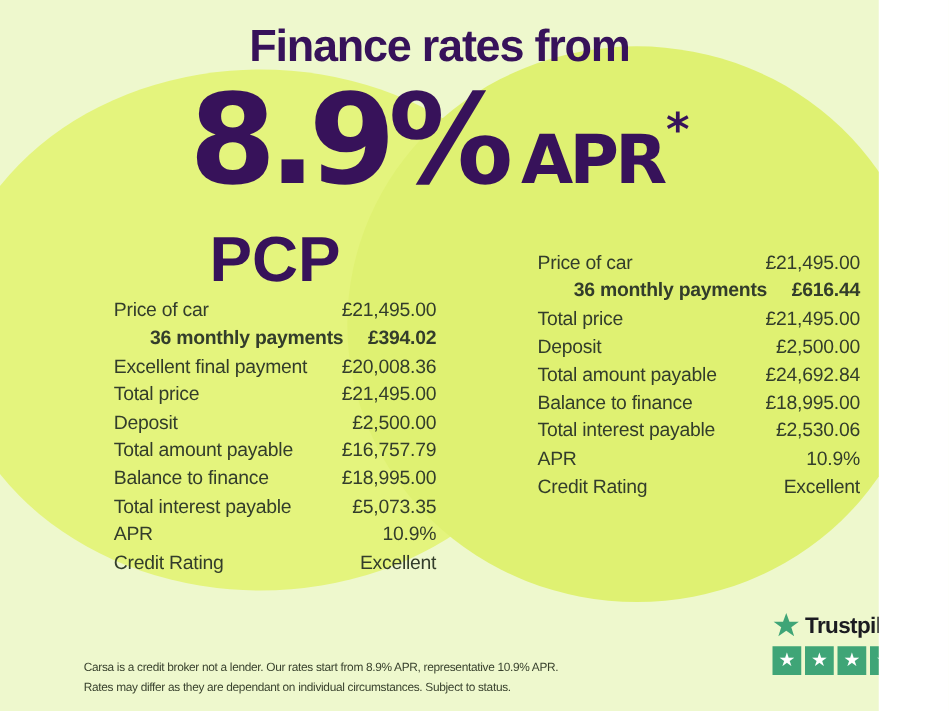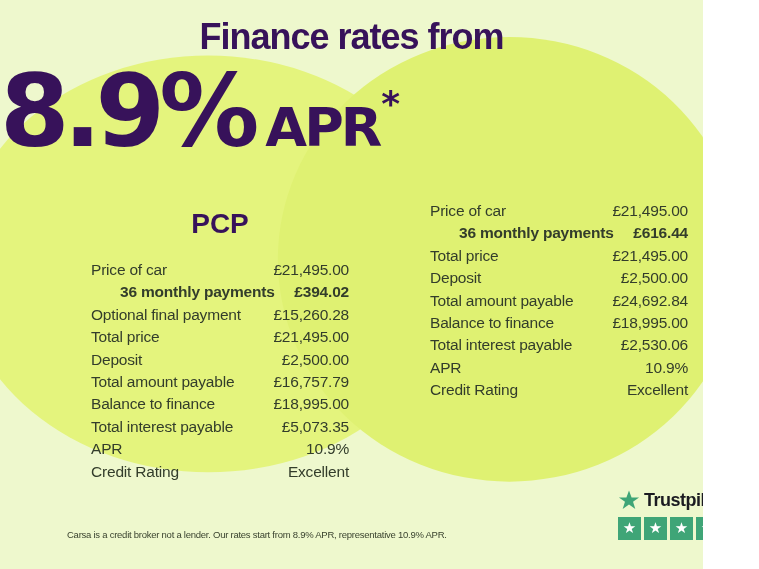--- a/index.html
+++ b/index.html
@@ -13,41 +13,41 @@
   .blob-left{fill:var(--blobL,#e4f47d);}
   .blob-right{fill:var(--blobR,#dff172);}
 
   .title{
     position:absolute;top:16px;left:0;width:100%;margin:0;
     text-align:center;font-size:36px;line-height:1.15;font-weight:700;
     letter-spacing:-1px;color:var(--purple,#37125a);
   }
   .rate{
     position:absolute;top:62px;left:0;width:100%;
-    display:flex;align-items:baseline;
+    display:flex;justify-content:center;align-items:baseline;
     color:var(--purple,#37125a);
   }
   .rate-big{
     font-family:"DejaVu Sans",sans-serif;font-weight:700;
     font-size:100px;line-height:1;letter-spacing:-6px;
   }
   .rate-apr{
     font-family:"DejaVu Sans",sans-serif;font-weight:700;
     font-size:54px;line-height:1;letter-spacing:-3px;margin-left:12px;
   }
   .rate-ast{
     font-family:"DejaVu Sans",sans-serif;font-weight:700;
     font-size:36px;position:relative;top:-30px;margin-left:2px;
   }
 
   .col{position:absolute;top:189px;width:258px;color:var(--body,#333d2b);}
   .col-pcp{left:91px;}
   .col-hp{left:430px;}
   .col h2{
-    margin:16px;text-align:center;font-size:28px;line-height:38px;
+    margin:0;text-align:center;font-size:51px;line-height:38px;
     font-weight:700;color:var(--purple,#37125a);
   }
   .rows{margin-top:11px;}
   .row{
     display:flex;justify-content:space-between;align-items:baseline;
     height:22.4px;line-height:22.4px;font-size:15.5px;letter-spacing:-0.2px;
     white-space:nowrap;
     gap:14px;
   }
   .row.bold{font-weight:700;margin-left:29px;}
@@ -100,22 +100,22 @@
     <div class="rows">
         <div class="row">
           <span>Price of car</span>
           <span>£21,495.00</span>
         </div>
         <div class="row bold">
           <span>36 monthly payments</span>
           <span>£394.02</span>
         </div>
         <div class="row">
-          <span>Optional final payment</span>
-          <span>£15,260.28</span>
+          <span>Excellent final payment</span>
+          <span>£20,008.36</span>
         </div>
         <div class="row">
           <span>Total price</span>
           <span>£21,495.00</span>
         </div>
         <div class="row">
           <span>Deposit</span>
           <span>£2,500.00</span>
         </div>
         <div class="row">
@@ -175,21 +175,21 @@
           <span>APR</span>
           <span>10.9%</span>
         </div>
         <div class="row">
           <span>Credit Rating</span>
           <span>Excellent</span>
         </div>
       </div>
   </section>
 
-  <p class="disclaimer"><span>Carsa is a credit broker not a lender. Our rates start from 8.9% APR, representative 10.9% APR.</span><br></p>
+  <p class="disclaimer"><span>Carsa is a credit broker not a lender. Our rates start from 8.9% APR, representative 10.9% APR.</span><br><span>Rates may differ as they are dependant on individual circumstances. Subject to status.</span></p>
 
   <div class="trustpilot">
     <div class="tp-logo">
       <svg class="tp-logo-star" width="22" height="22" viewBox="0 0 24 24" aria-hidden="true">
         <polygon fill="var(--tpgreen,#3fa577)" points="12,1.5 14.8,9.2 23,9.2 16.4,14 18.9,21.8 12,17 5.1,21.8 7.6,14 1,9.2 9.2,9.2"></polygon>
       </svg>
       <span class="tp-wordmark">Trustpilot</span>
     </div>
     <div class="tp-stars">
         <div class="tp-box full">

